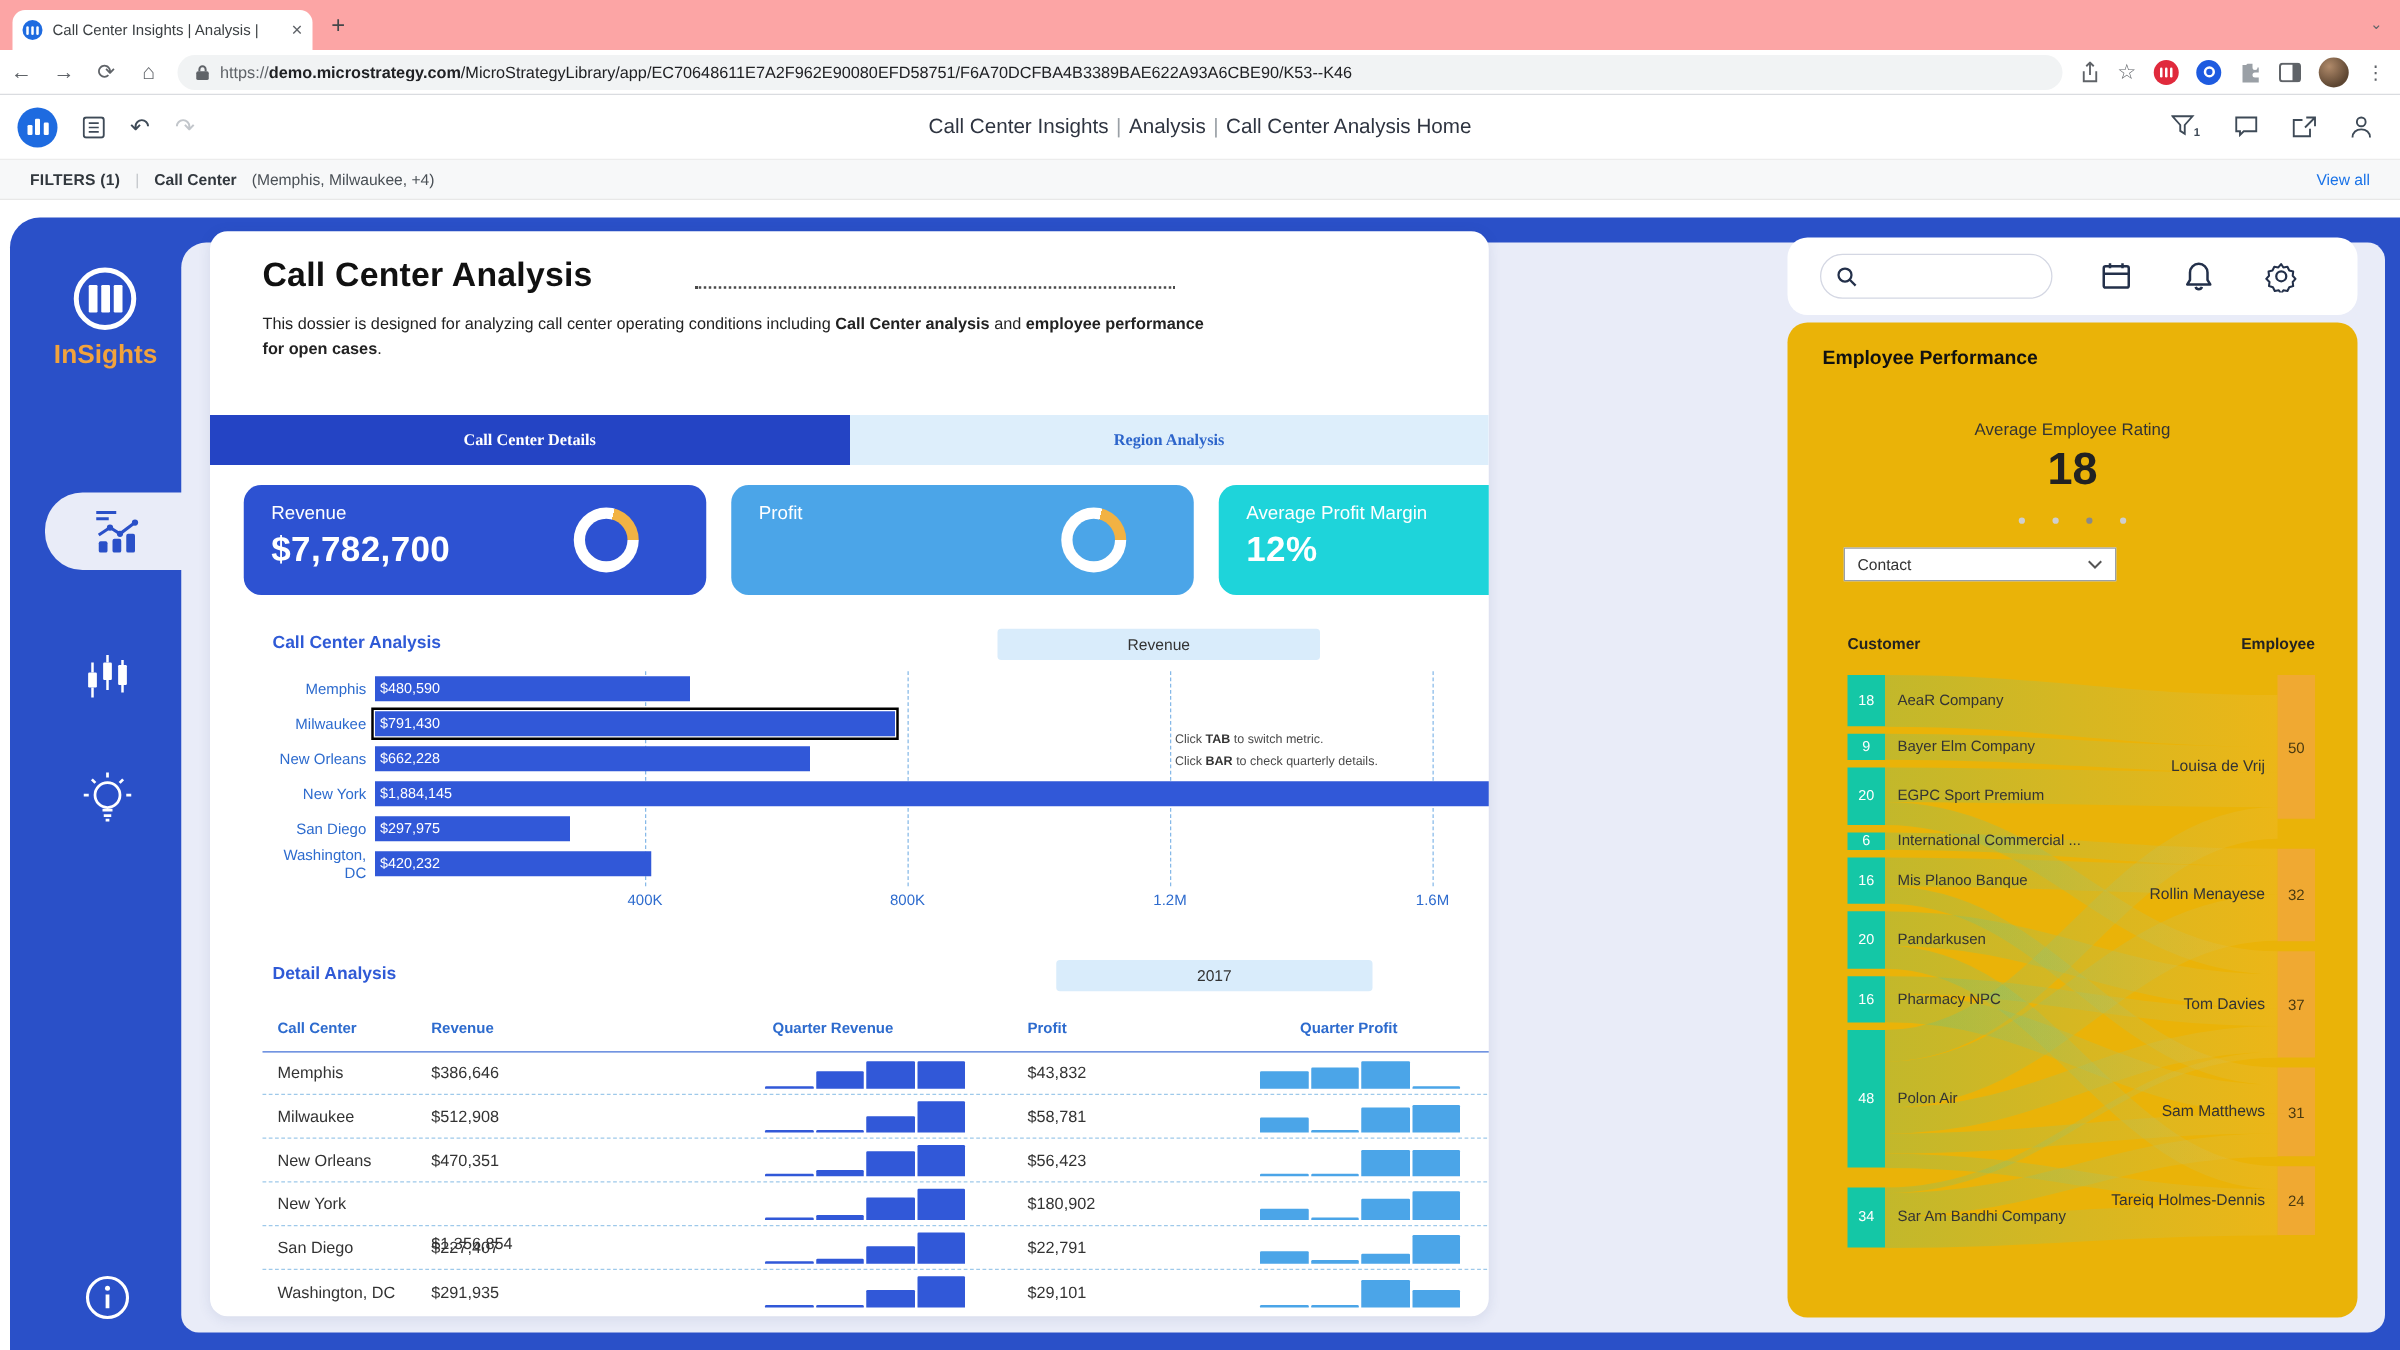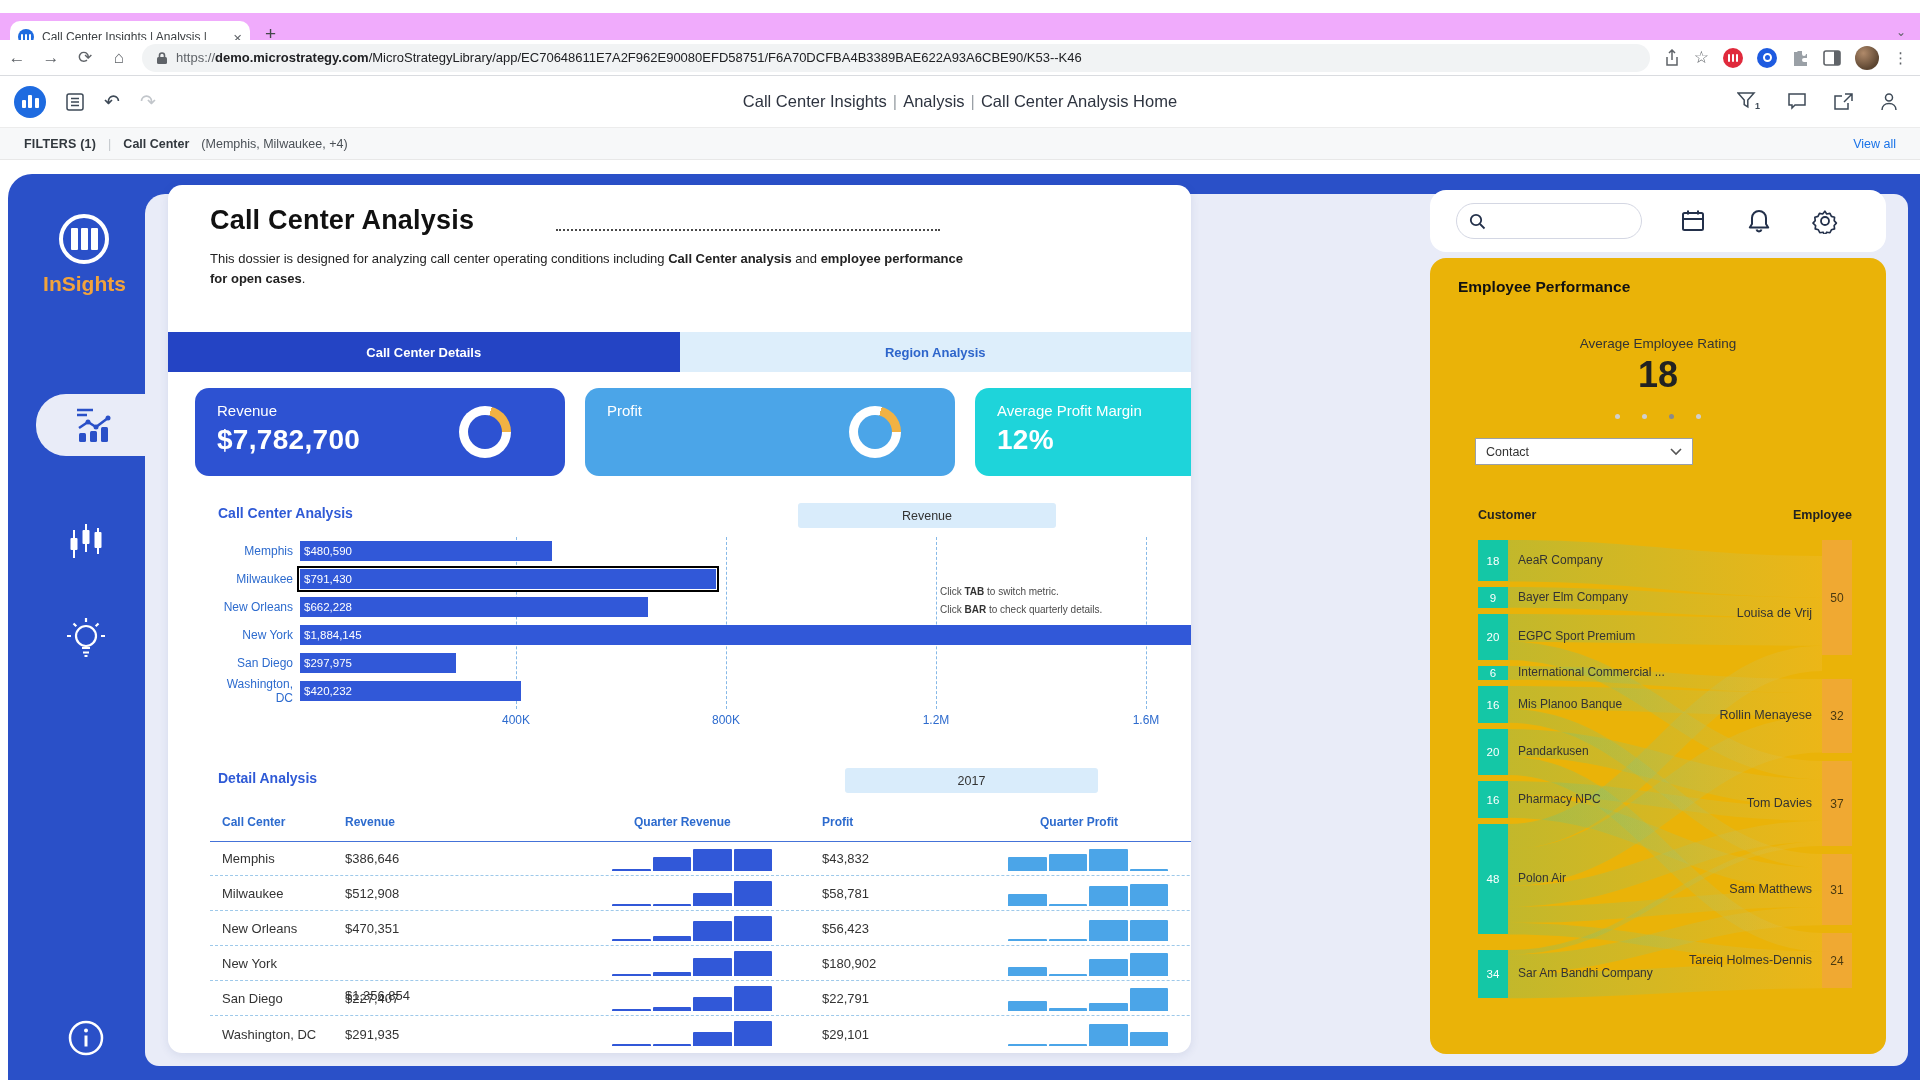--- a/index.html
+++ b/index.html
@@ -1,20 +1,20 @@
 <!DOCTYPE html>
 <html><head>
 <meta charset="utf-8">
 <style>
   * { margin:0; padding:0; box-sizing:border-box; }
   html,body { width:1920px; height:1080px; overflow:hidden; font-family:"Liberation Sans", sans-serif; }
   .screen { position:relative; width:1920px; height:1080px; background:#fff; }
 
   
-  .tabbar { position:absolute; left:0; top:13px; width:100%; height:40px; background:#f0abfc; }
+  .tabbar { position:absolute; left:0; top:0; width:100%; height:40px; background:#fca5a5; }
   .tab { position:absolute; left:10px; top:8px; width:240px; height:32px; background:#fff; border-radius:10px 10px 0 0; display:flex; align-items:center; padding:0 8px; gap:8px; }
   .tab-title { font-size:12px; color:#3c4043; white-space:nowrap; overflow:hidden; text-overflow:ellipsis; flex:1; }
   .tab-close { font-size:15px; color:#5f6368; cursor:pointer; }
   .newtab-btn { position:absolute; left:265px; top:10px; font-size:19px; color:#44474a; }
   .tabbar-chevron { position:absolute; right:14px; top:12px; font-size:12px; color:#5f6368; }
   .favicon { width:16px; height:16px; border-radius:50%; background:#1e6be0; display:flex; align-items:center; justify-content:center; flex:none; }
   .favicon .bars { display:flex; gap:1.5px; }
   .favicon .bars i { width:2.5px; height:7px; background:#fff; border-radius:1px; }
 
   .toolbar { position:absolute; left:0; top:40px; width:100%; height:36px; background:#fff; border-bottom:1px solid #dadce0; display:flex; align-items:center; }
@@ -60,21 +60,21 @@
   .sb-item { position:absolute; left:28px; width:100px; height:52px; display:flex; align-items:center; justify-content:center; }
 
   
   .maincard { position:absolute; left:168px; top:25px; width:1023px; height:868px; background:#fff; border-radius:14px; box-shadow:0 2px 10px rgba(40,60,120,.10); overflow:hidden; }
   .dash-title { position:absolute; left:42px; top:20px; font-size:27px; font-weight:bold; color:#111; letter-spacing:.2px; }
   .title-dots { position:absolute; left:388px; top:44px; width:384px; border-top:2px dotted #4a4a4a; }
   .dash-desc { position:absolute; left:42px; top:64px; width:770px; font-size:13px; line-height:1.55; color:#222; }
   .dash-desc b { font-weight:bold; }
 
   .tabsrow { position:absolute; left:0; top:147px; width:100%; height:40px; display:flex; }
-  .dtab { flex:1; display:flex; align-items:center; justify-content:center; font-size:13px; font-weight:bold; }
+  .dtab { flex:1; display:flex; align-items:center; justify-content:center; font-size:13px; font-weight:bold;font-family:Liberation Serif, serif; }
   .dtab.active { background:#2444c4; color:#fff; }
   .dtab.inactive { background:#ddeefb; color:#2d65cb; }
 
   .kpirow { position:absolute; left:27px; top:203px; display:flex; gap:20px; }
   .kpicard { width:370px; height:88px; border-radius:14px; padding:14px 22px; color:#fff; position:relative; }
   .kpi-label { font-size:15px; }
   .kpi-value { font-size:28px; font-weight:bold; margin-top:5px; letter-spacing:.3px; }
   .donut { position:absolute; right:54px; top:18px; width:52px; height:52px; border-radius:50%; background:conic-gradient(from 15deg, #f2b243 0 75deg, #ffffff 75deg 360deg); }
   .donut::after { content:""; position:absolute; left:9px; top:9px; width:34px; height:34px; border-radius:50%; background:var(--hole); }
   .spark { position:absolute; right:26px; top:20px; }
@@ -395,21 +395,21 @@
       </div>
 
       <div class="sec-title" style="top:585px;">Detail Analysis</div>
       <div class="pill-toggle pill-on" style="left:677px;top:583px;width:253px;">2017</div>
       <div class="pill-toggle" style="left:1022px;top:583px;width:120px;">2018</div>
 
       <div class="tablewrap">
         <div class="thead">
           <span class="th" style="left:12px;">Call Center</span>
           <span class="th" style="left:135px;">Revenue</span>
-          <span class="th" style="left:408px;margin-left:16px;">Quarter Revenue</span>
+          <span class="th" style="left:408px;">Quarter Revenue</span>
           <span class="th" style="left:612px;">Profit</span>
           <span class="th" style="left:830px;">Quarter Profit</span>
           <span class="th" style="left:1008px;">Profit Performance</span>
           <span class="thead-line"></span>
         </div>
         <div>
             <div class="trow">
               <div class="td" style="left: 12px;">Memphis</div>
               <div class="td" style="left: 135px;">$386,646</div>
               <div class="td" style="left: 612px;">$43,832</div>

